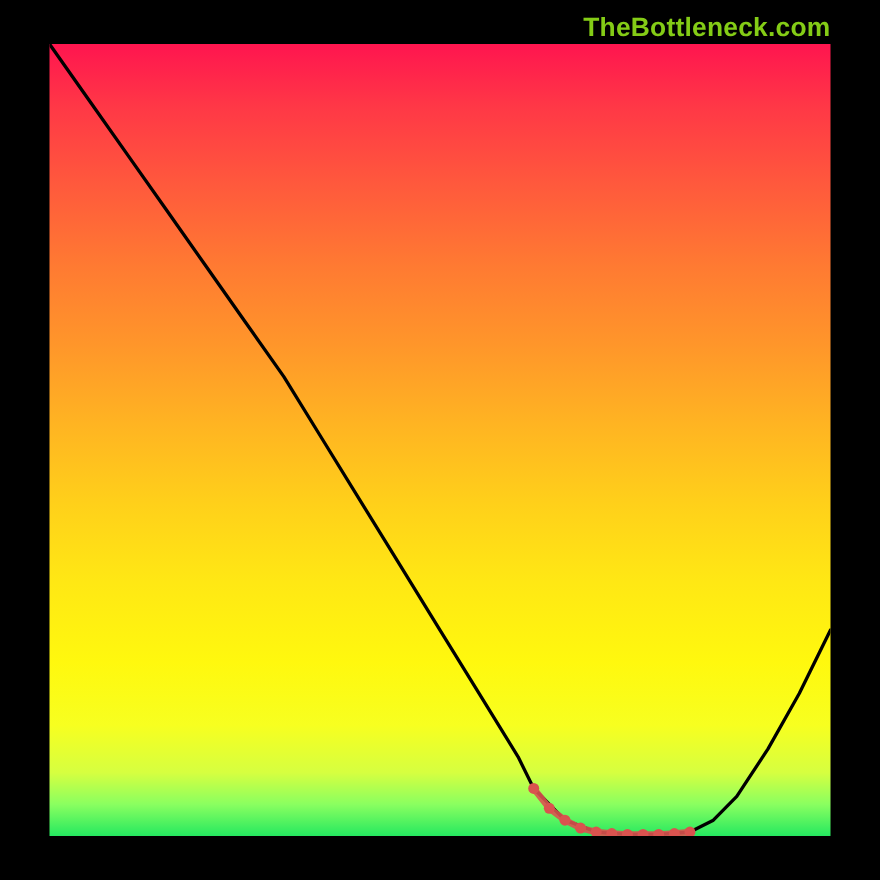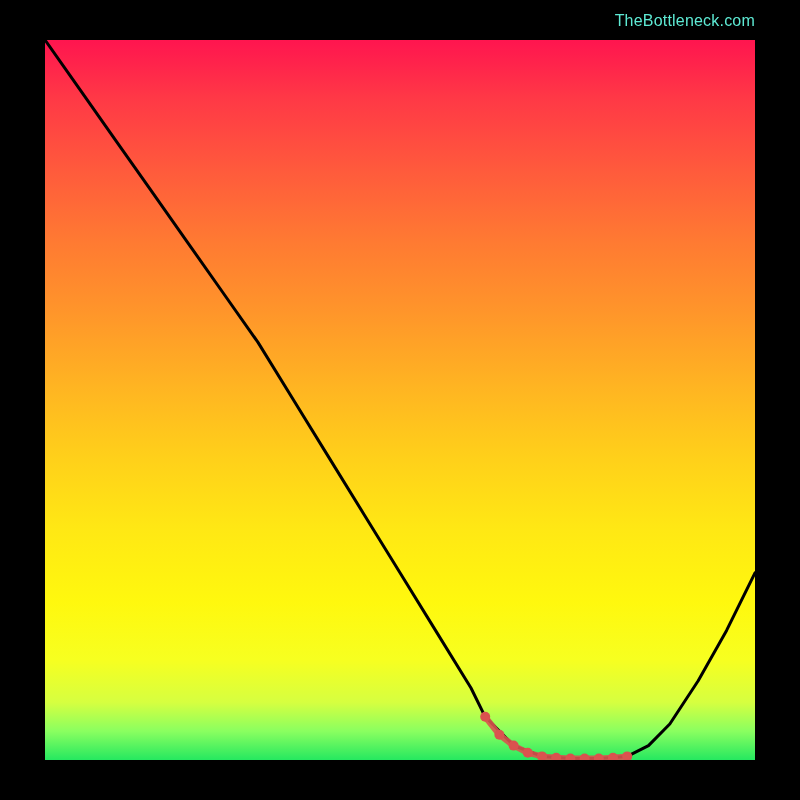--- a/index.html
+++ b/index.html
@@ -43,23 +43,23 @@
     position: absolute;
     left: 0;
     top: 0;
     width: 100%;
     height: 100%;
   }
   .watermark {
     position: absolute;
     top: 12px;
     right: 45px;
-    color: #5eead4;
-    font-size: 16px;
-    font-weight: 400;
+    color: #84cc16;
+    font-size: 24px;
+    font-weight: 700;
     letter-spacing: 0.2px;
   }
 </style>
 </head>
 <body>
 
 <div class="frame">
   <div class="watermark">TheBottleneck.com</div>
   <div class="plot-area">
     <svg viewBox="0 0 710 720" preserveAspectRatio="none">

